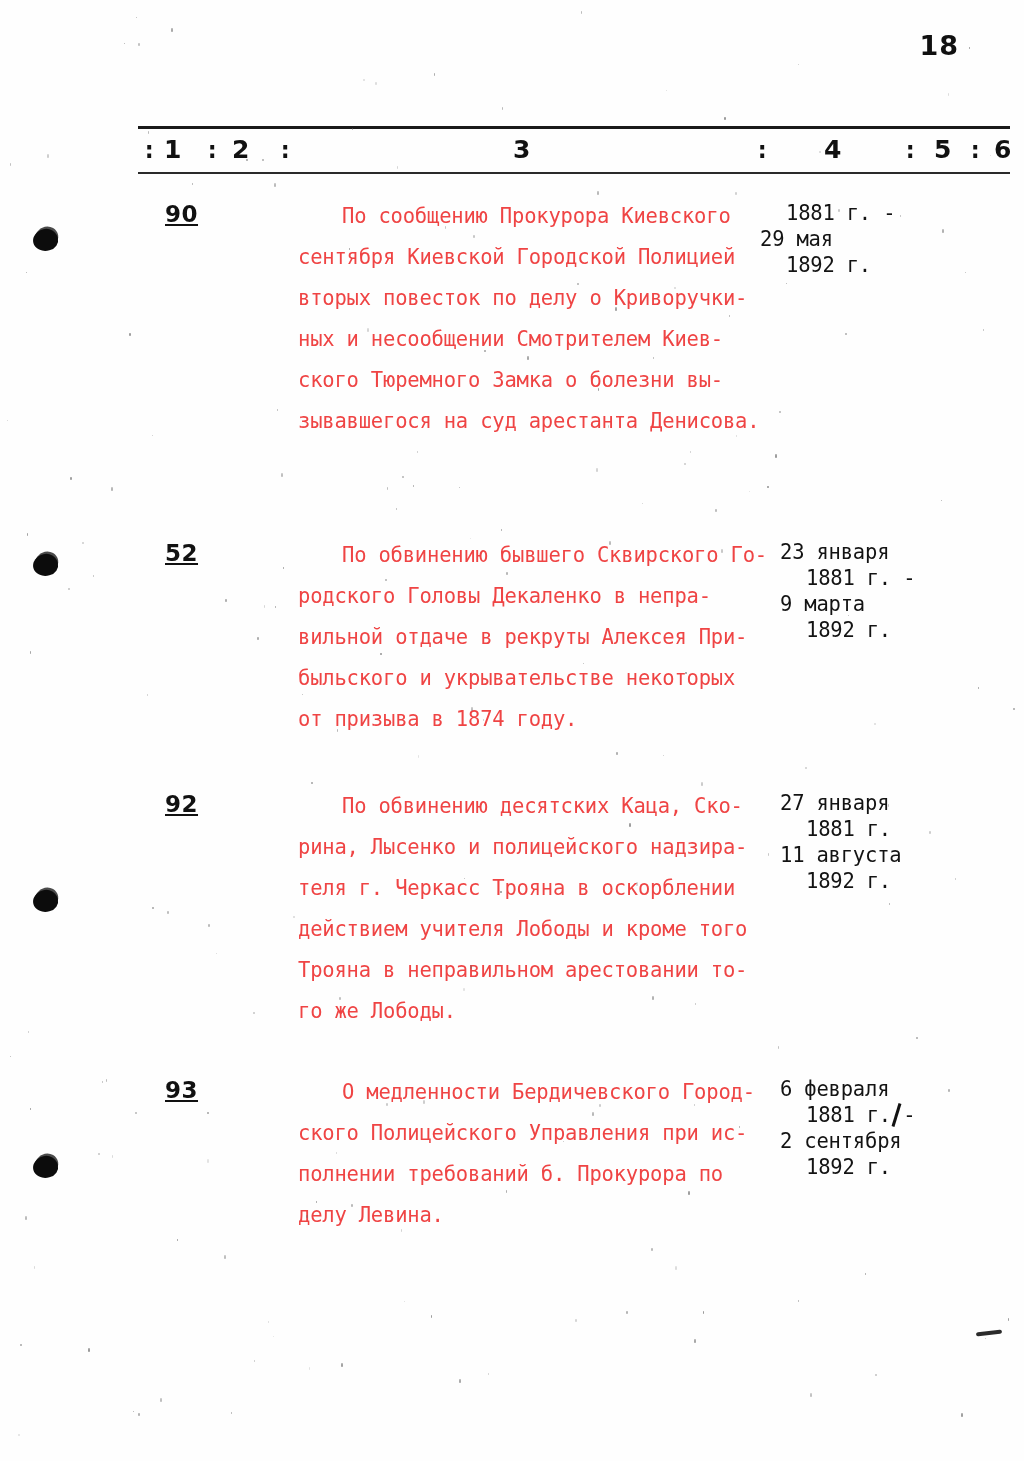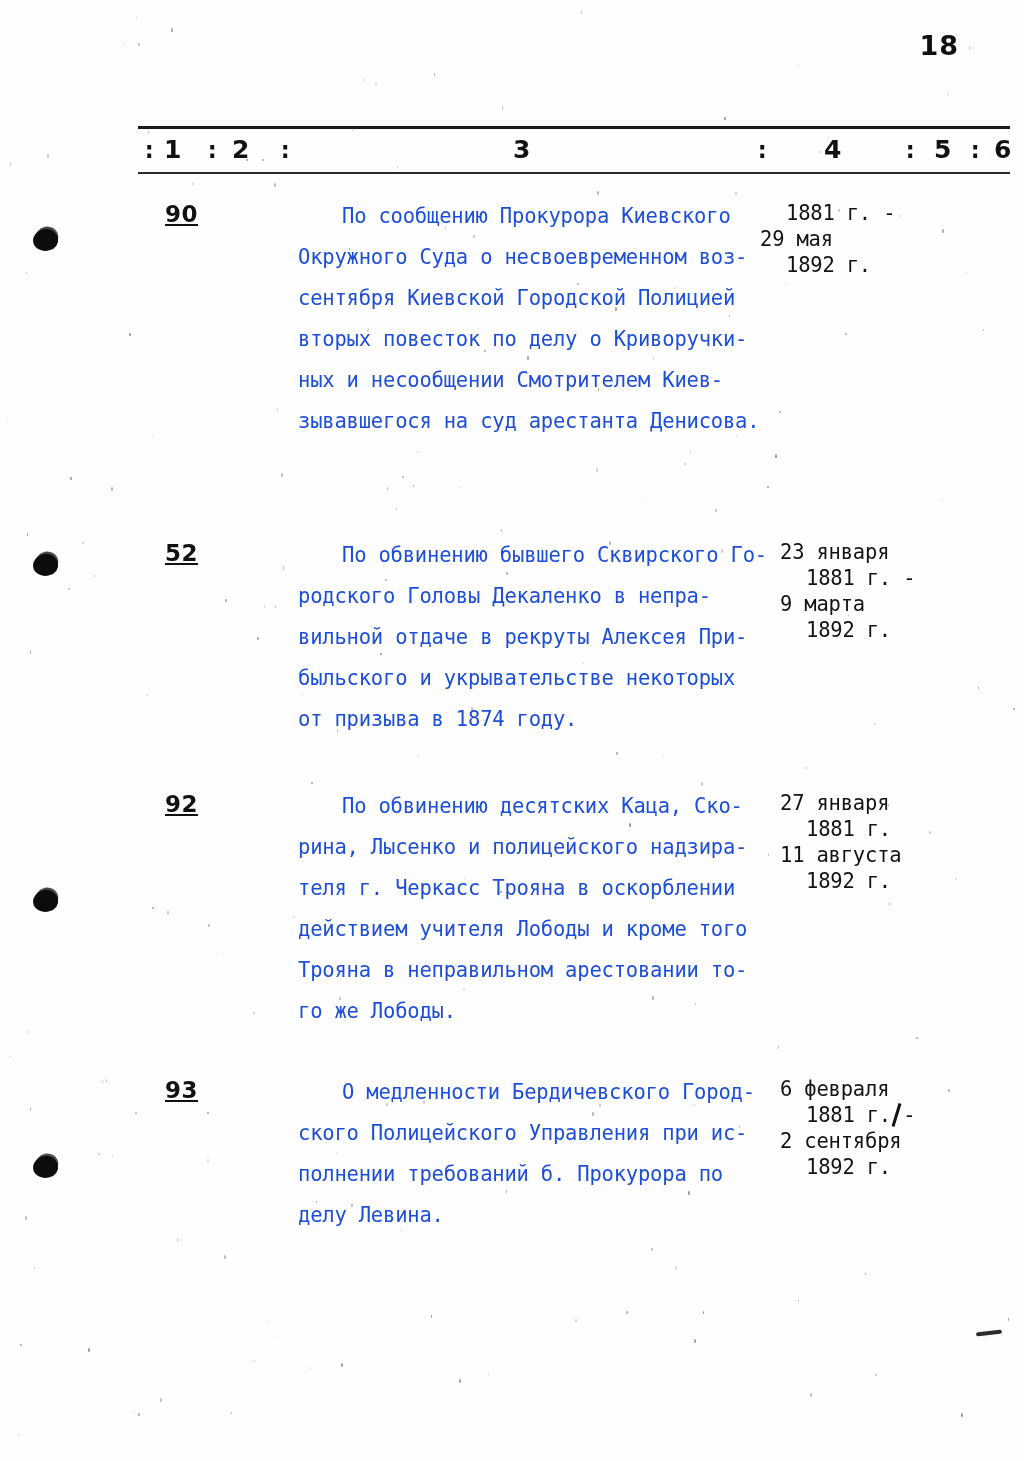--- a/index.html
+++ b/index.html
@@ -110,21 +110,21 @@
     position: absolute;
     left: 298px;
     width: 500px;
   }
   .desc .ln {
     display: block;
     font-size: 20.5px;
     line-height: 41px;
     letter-spacing: -0.2px;
     white-space: pre;
-    color: #1d4ed8;
+    color: #ef4444;
   }
   .desc .ln.indent { text-indent: 44px; }
 
   .dates {
     position: absolute;
     width: 240px;
   }
   .dates .dl {
     display: block;
     font-size: 20.5px;
@@ -185,24 +185,24 @@
     <span class="cellnum" style="left:796px">5</span>
     <span class="sep" style="left:830px">:</span>
     <span class="cellnum" style="left:856px">6</span>
   </div>
 
   <div class="row" style="top:196px">
     <div class="blot" style="top:33px"></div>
     <div class="rownum" style="top:5px">90</div>
     <div class="desc">
       <span class="ln indent">По сообщению Прокурора Киевского</span>
-      <span class="ln">Окружного Суда о несвоевременном воз-</span>
       <span class="ln">сентября Киевской Городской Полицией</span>
       <span class="ln">вторых повесток по делу о Криворучки-</span>
       <span class="ln">ных и несообщении Смотрителем Киев-</span>
+      <span class="ln">ского Тюремного Замка о болезни вы-</span>
       <span class="ln">зывавшегося на суд арестанта Денисова.</span>
     </div>
     <div class="dates" style="left:760px; top:4px">
       <span class="dl pad">1881 г. -</span>
       <span class="dl">29 мая</span>
       <span class="dl pad">1892 г.</span>
     </div>
   </div>
 
   <div class="row" style="top:535px">

